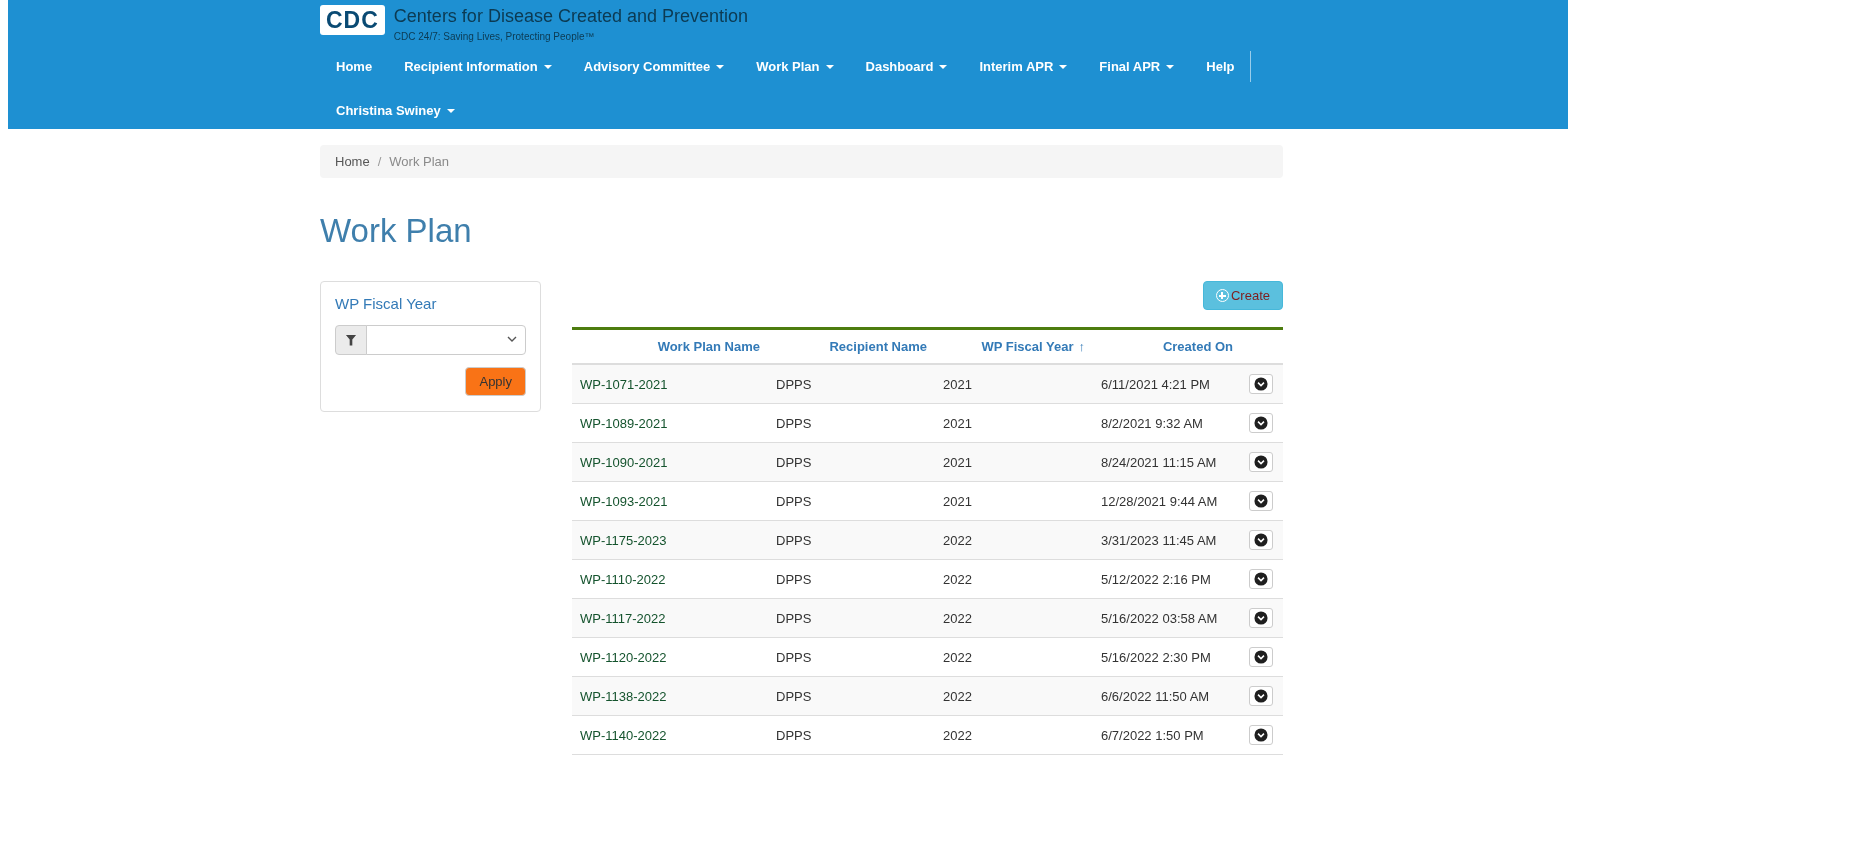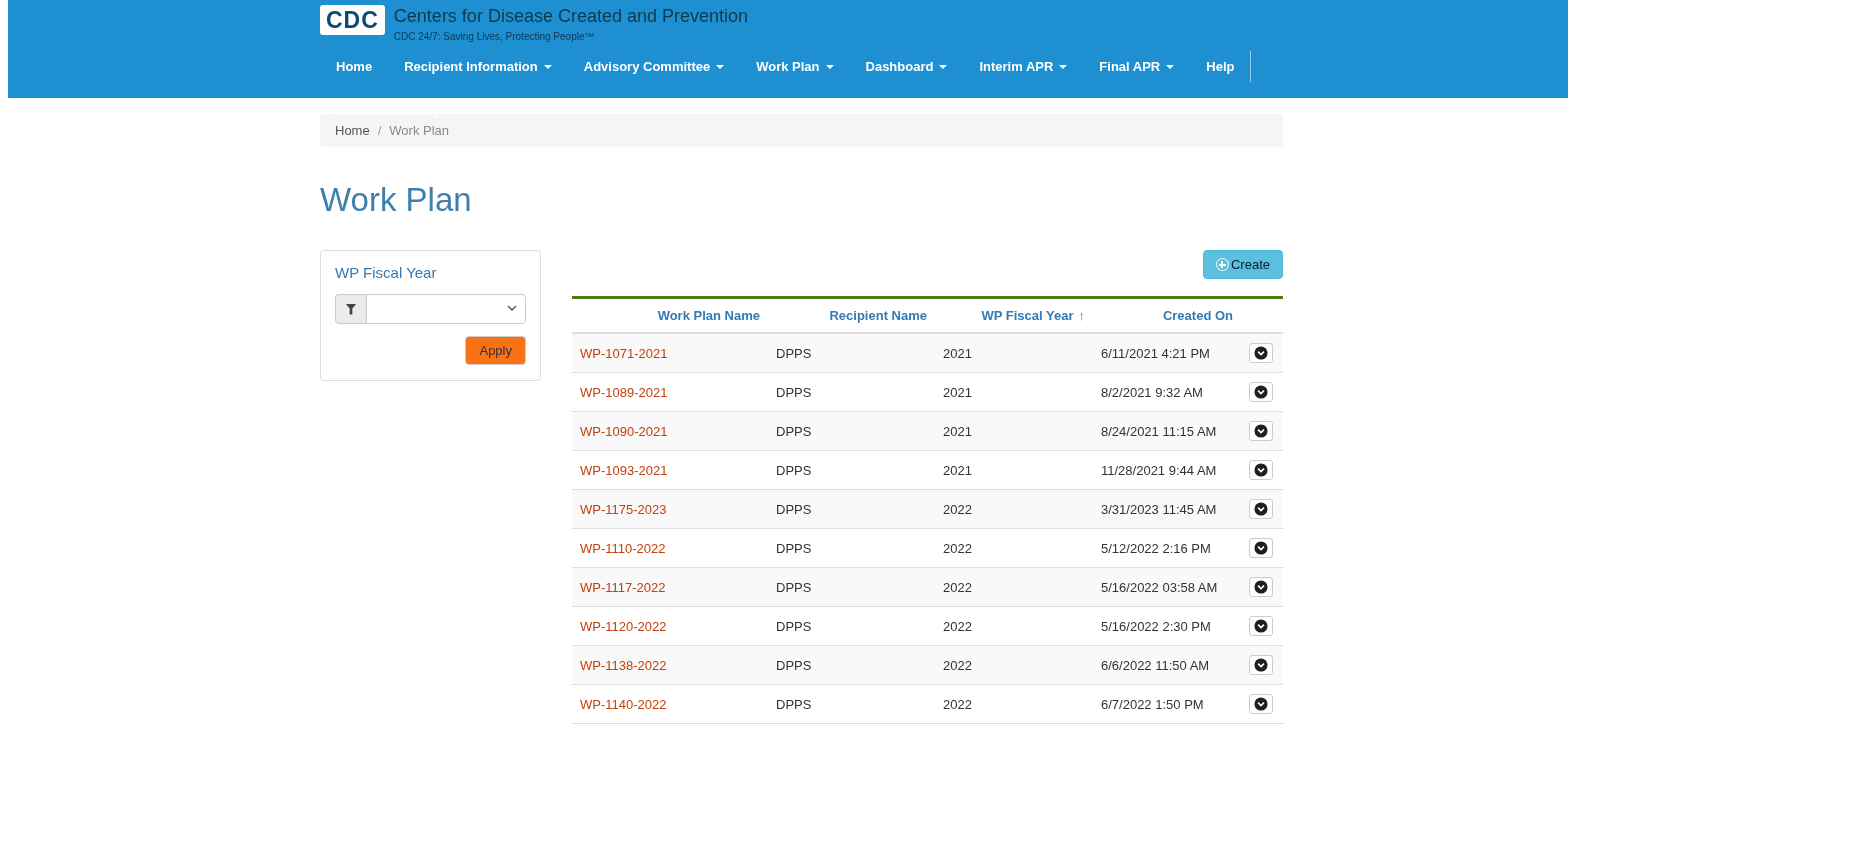--- a/index.html
+++ b/index.html
@@ -10,21 +10,21 @@
     background: #ffffff;
     font-family: "Liberation Sans", sans-serif;
     color: #333;
     overflow: hidden;
   }
 
   
   .header-band {
     margin-left: 8px;
     width: 1560px;
-    height: 98px;
+    height: 129px;
     background: #1e90d2;
     padding-top: 5px;
   }
   .header-inner { width: 963px; margin-left: 312px; }
 
   .brand { display: flex; align-items: flex-start; gap: 9px; }
   .cdc-logo {
     background: #fff;
     color: #0a4a73;
     font-weight: 700;
@@ -32,21 +32,21 @@
     line-height: 1;
     padding: 4px 6px 3px;
     border-radius: 3px;
     letter-spacing: 1px;
   }
   .brand-text .site-title { font-size: 18px; color: #0c3a52; line-height: 1.1; padding-top: 2px; }
   .brand-text .site-tagline { font-size: 10px; color: #0c3a52; margin-top: 4px; }
 
   .nav-row { display: flex; }
   .nav-row-1 { margin-top: 9px; }
-  .nav-row-2 { margin-top: 13px; font-style: italic; }
+  .nav-row-2 { margin-top: 13px; }
   .nav-item {
     color: #fff;
     font-size: 13px;
     font-weight: 700;
     padding: 8px 16px;
     display: flex;
     align-items: center;
     gap: 6px;
     text-decoration: none;
     cursor: pointer;
@@ -136,21 +136,21 @@
     font-family: "Liberation Sans", sans-serif;
   }
 
   
   .table-col { flex: 1; margin-left: 31px; }
   .create-row { display: flex; justify-content: flex-end; margin-bottom: 17px; }
   .create-btn {
     display: inline-flex; align-items: center; gap: 2px;
     background: #5bc0de;
     border: 1px solid #46b8da;
-    color: #0f172a;
+    color: #7f1d1d;
     font-size: 13px;
     padding: 6px 12px;
     border-radius: 4px;
     cursor: pointer;
     font-family: "Liberation Sans", sans-serif;
   }
   .plus-circle { width: 13px; height: 13px; border: 1px solid #fff; border-radius: 50%; position: relative; display: inline-block; }
   .plus-circle::before, .plus-circle::after { content: ""; position: absolute; background: #fff; }
   .plus-circle::before { width: 7px; height: 2px; left: 2px; top: 4.5px; }
   .plus-circle::after { width: 2px; height: 7px; left: 4.5px; top: 2px; }
@@ -171,21 +171,21 @@
   .wp-table th:nth-child(3) { width: 158px; }
   .wp-table th:nth-child(5) { width: 42px; cursor: default; }
   .wp-table td {
     padding: 9px 8px;
     border-top: 1px solid #ddd;
     color: #333;
     vertical-align: middle;
   }
   .wp-table tbody tr:nth-child(odd) { background: #f9f9f9; }
   .wp-table tbody tr:last-child td { border-bottom: 1px solid #ddd; }
-  .wp-link { color: #c2410c; text-decoration: none; cursor: pointer; }
+  .wp-link { color: #14532d; text-decoration: none; cursor: pointer; }
   .sort-arrow { color: #337ab7; margin-left: 5px; font-weight: 700; }
   .actions-cell { text-align: left; }
   .row-actions-btn {
     background: #fff;
     border: 1px solid #ccc;
     border-radius: 3px;
     padding: 2px 4px;
     line-height: 0;
     cursor: pointer;
     display: inline-flex;
@@ -328,21 +328,21 @@
                   <svg width="14" height="14" viewBox="0 0 16 16">
                     <circle cx="8" cy="8" r="7.5" fill="#1f1f1f"></circle>
                     <path d="M4.6 6.4 L8 9.8 L11.4 6.4" stroke="#fff" stroke-width="1.7" fill="none"></path>
                   </svg>
                 </button></td>
             </tr>
             <tr>
               <td><a class="wp-link">WP-1093-2021</a></td>
               <td>DPPS</td>
               <td>2021</td>
-              <td>11/28/2021 9:44 AM</td>
+              <td>12/28/2021 9:44 AM</td>
               <td class="actions-cell"><button class="row-actions-btn">
                   <svg width="14" height="14" viewBox="0 0 16 16">
                     <circle cx="8" cy="8" r="7.5" fill="#1f1f1f"></circle>
                     <path d="M4.6 6.4 L8 9.8 L11.4 6.4" stroke="#fff" stroke-width="1.7" fill="none"></path>
                   </svg>
                 </button></td>
             </tr>
             <tr>
               <td><a class="wp-link">WP-1175-2023</a></td>
               <td>DPPS</td>

